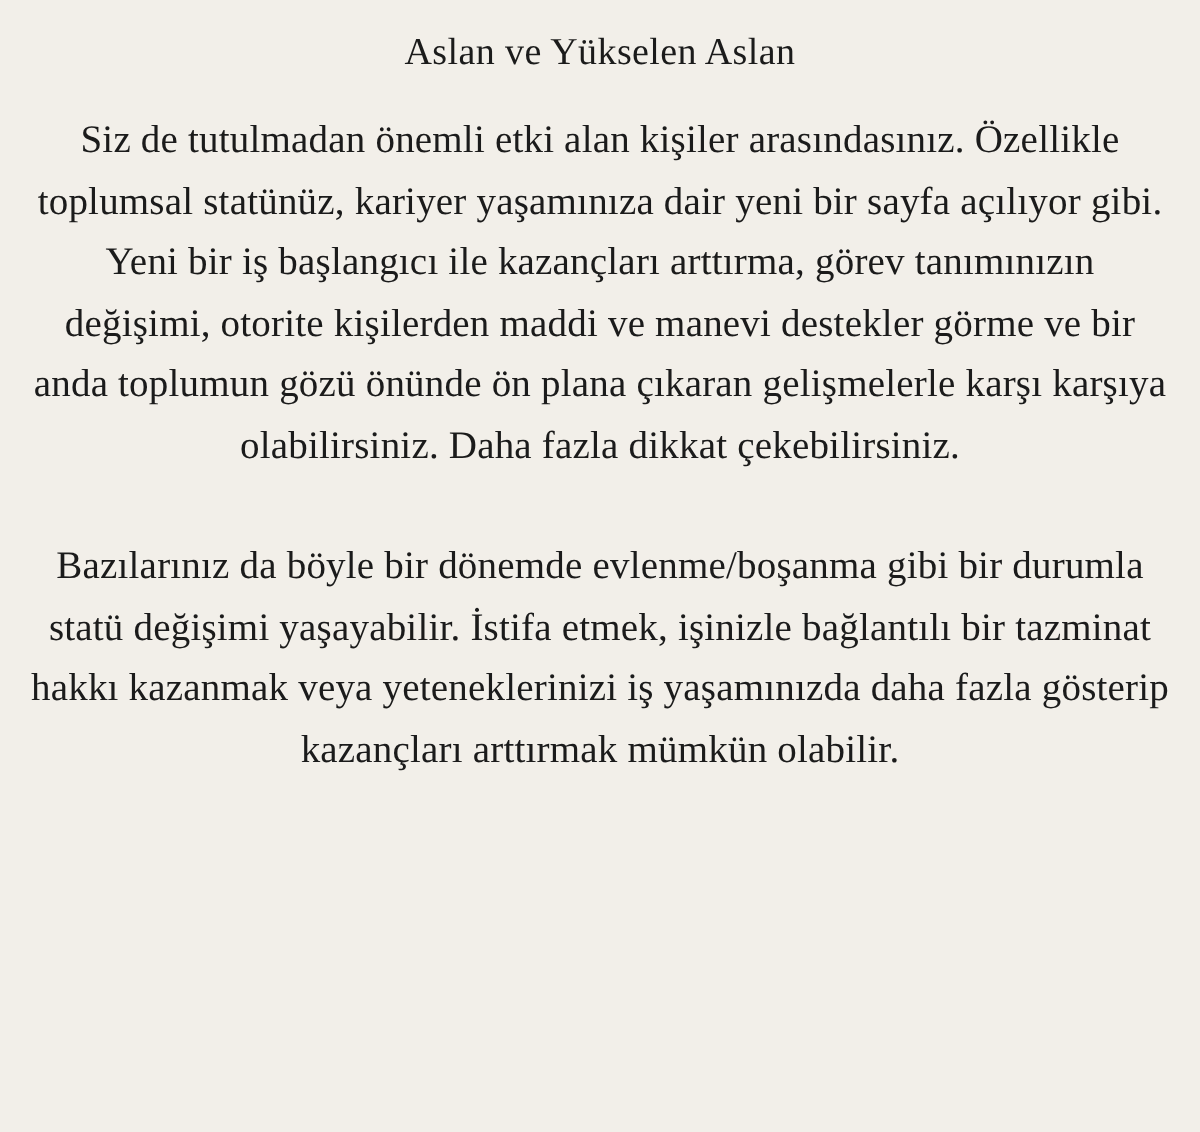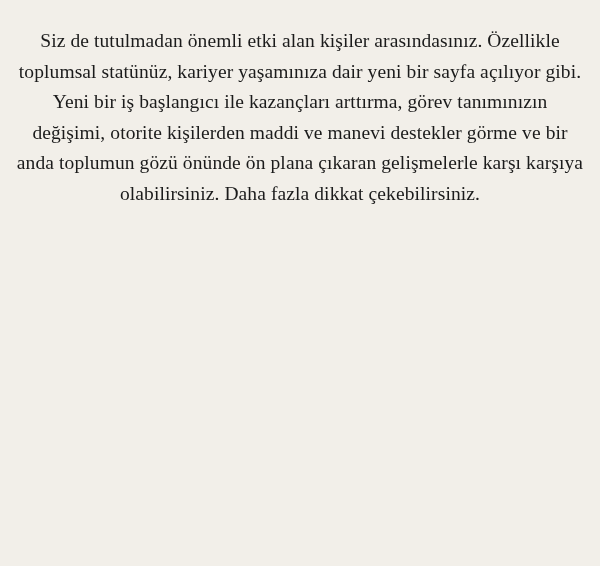--- a/index.html
+++ b/index.html
@@ -41,14 +41,16 @@
     margin-top: 16px;
   }
   .para.second {
     margin-top: 30px;
   }
 </style>
 </head>
 <body>
 
 <div class="page">
+  <h1 class="title">Aslan ve Yükselen Aslan</h1>
   <p class="para first">Siz de tutulmadan önemli etki alan kişiler arasındasınız. Özellikle toplumsal statünüz, kariyer yaşamınıza dair yeni bir sayfa açılıyor gibi. Yeni bir iş başlangıcı ile kazançları arttırma, görev tanımınızın değişimi, otorite kişilerden maddi ve manevi destekler görme ve bir anda toplumun gözü önünde ön plana çıkaran gelişmelerle karşı karşıya olabilirsiniz. Daha fazla dikkat çekebilirsiniz.</p>
+  <p class="para second">Bazılarınız da böyle bir dönemde evlenme/boşanma gibi bir durumla statü değişimi yaşayabilir. İstifa etmek, işinizle bağlantılı bir tazminat hakkı kazanmak veya yeteneklerinizi iş yaşamınızda daha fazla gösterip kazançları arttırmak mümkün olabilir.</p>
 </div>
 
 </body></html>

